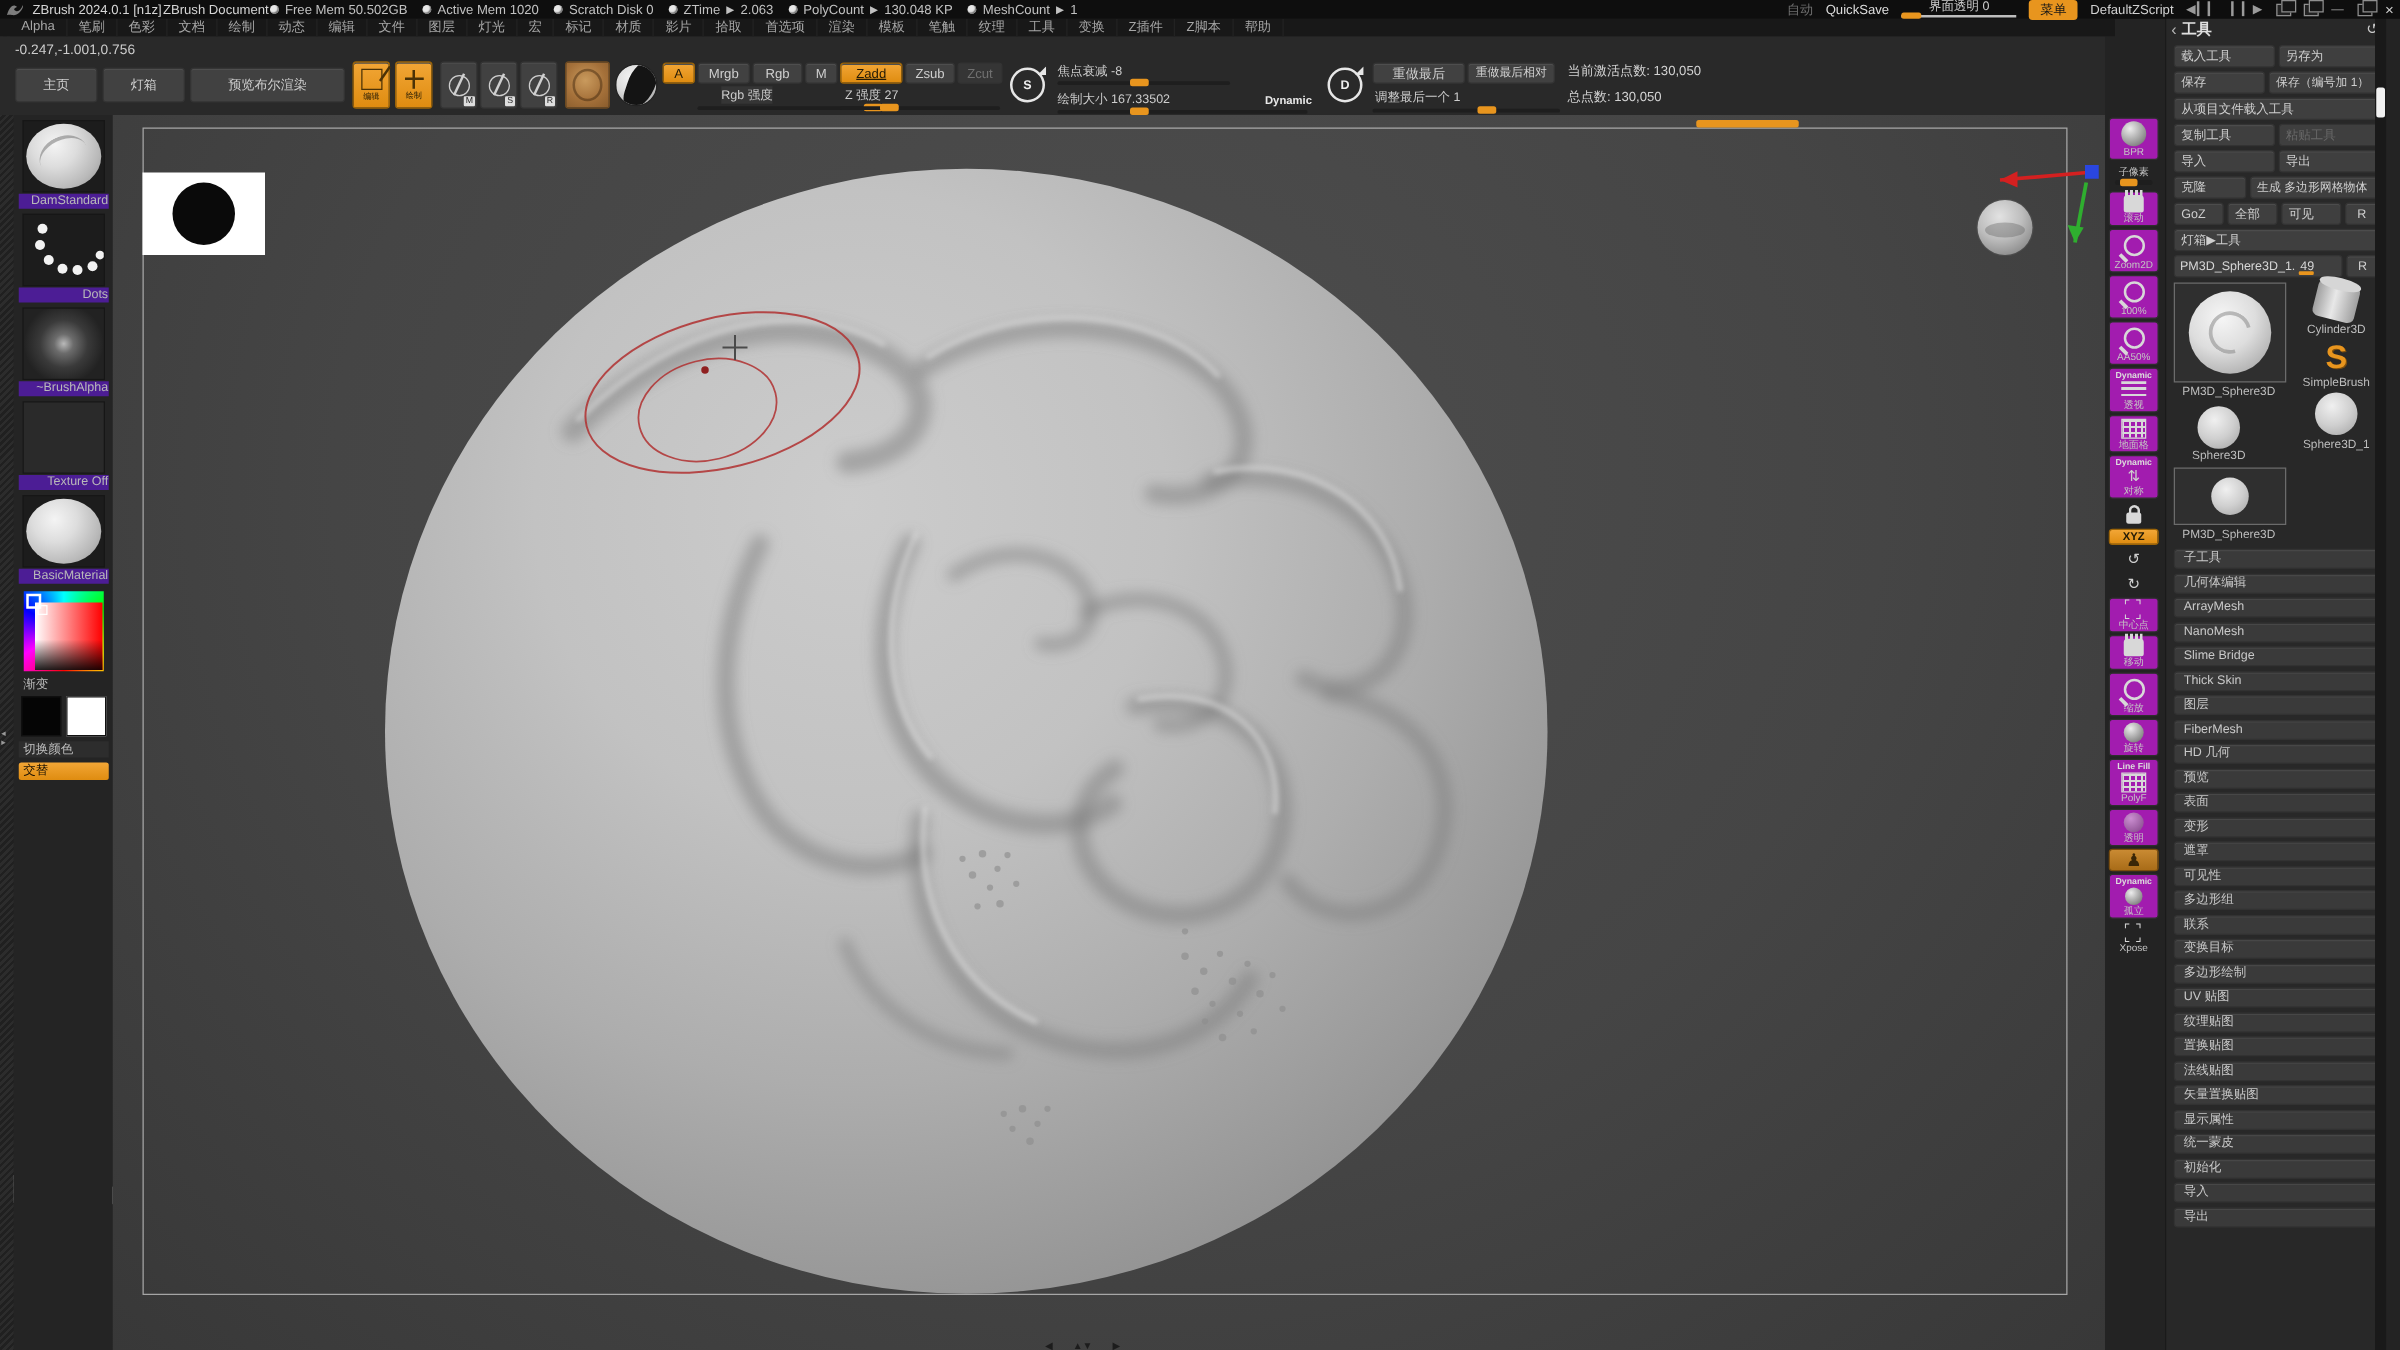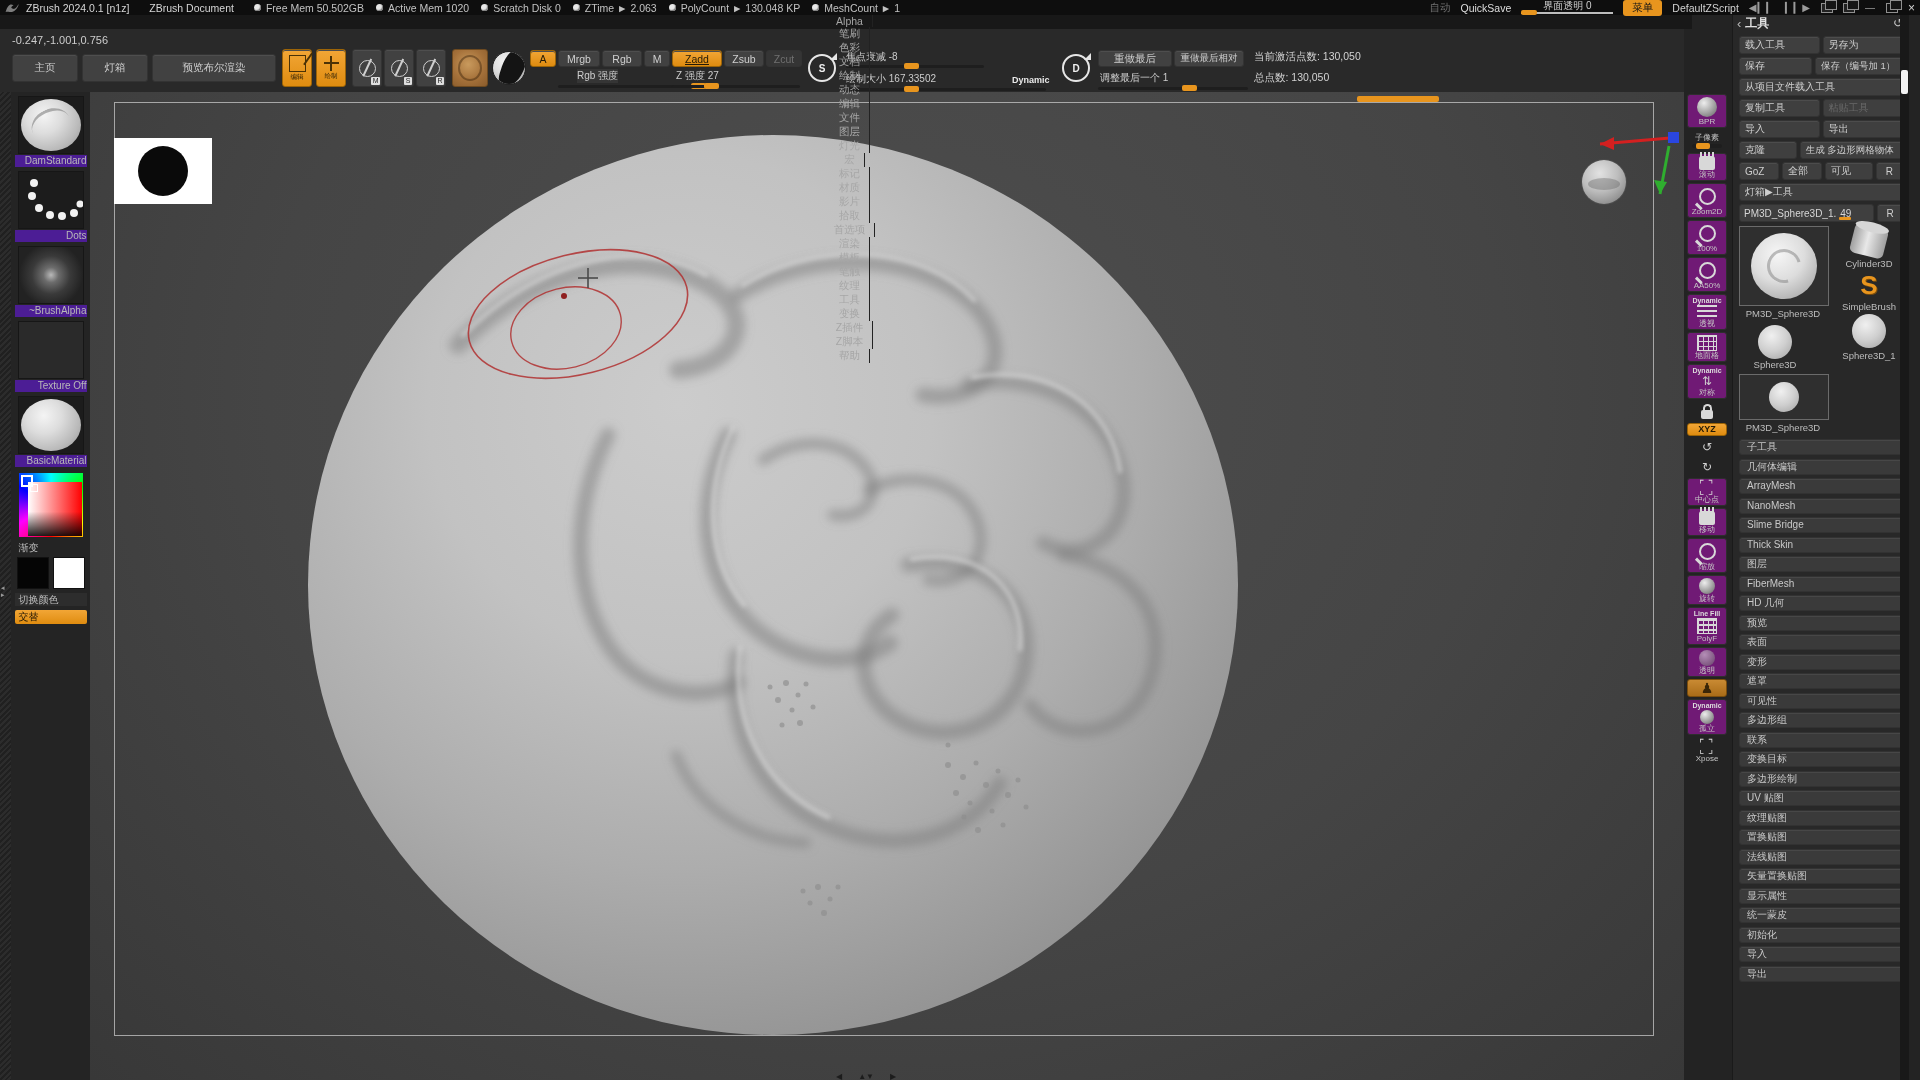--- a/index.html
+++ b/index.html
@@ -1,36 +1,36 @@
 <!DOCTYPE html>
 <html><head>
 <meta charset="utf-8">
 <style>
   html,body{margin:0;padding:0;background:#000;}
   .screen{position:relative;width:1920px;height:1080px;background:#232323;overflow:hidden;
           font-family:"Liberation Sans","DejaVu Sans",sans-serif;color:#c8c8c8;-webkit-font-smoothing:antialiased;}
   
   .titlebar{position:absolute;left:0;top:0;width:1920px;height:15px;background:#0e0e0e;display:flex;align-items:center;font-size:10.5px;color:#b9b9b9;z-index:30;}
   .zlogo{width:16px;height:12px;margin:0 6px 0 4px;}
-  .ttl{color:#d6d6d6;margin-right:20px;white-space:nowrap;}
+  .ttl{color:#d6d6d6;margin-right:1px;white-space:nowrap;}
   .stats{display:flex;align-items:center;}
   .stat{display:flex;align-items:center;margin-right:12px;color:#c2c2c2;white-space:nowrap;}
   .stat::before{content:"";width:7px;height:7px;border-radius:50%;background:#e8e8e8;margin-right:5px;box-shadow:inset -1px -1px 1px #777;}
   .tb-right{position:absolute;right:4px;top:0;height:15px;display:flex;align-items:center;gap:10px;}
   .dim{color:#6e6e6e;}
   .opaslider{display:flex;flex-direction:column;align-items:center;width:92px;}
   .opaslider .lbl{font-size:10px;color:#cfcfcf;line-height:10px;}
   .opaslider .trk{width:92px;height:2px;background:#bdbdbd;position:relative;margin-top:1px;}
   .opaslider .nub{position:absolute;left:0;top:-2px;width:16px;height:5px;background:#e8951e;border-radius:2px;}
   .menu-btn{background:#e8951e;color:#161616;border-radius:3px;padding:1px 9px;font-size:10.5px;}
   .winglyph{color:#9a9a9a;font-size:10px;letter-spacing:1px;}
   .panes{position:relative;width:10px;height:8px;border:1px solid #8f8f8f;background:#222;}
   .panes::after{content:"";position:absolute;left:3px;top:-4px;width:10px;height:8px;border:1px solid #8f8f8f;background:#151515;}
   
-  .menubar{position:absolute;left:0;top:15px;width:1684px;height:14px;background:#181818;display:flex;align-items:center;padding-left:8px;z-index:25;flex-direction:column;}
+  .menubar{position:absolute;left:0;top:15px;width:1684px;height:14px;background:#181818;display:flex;padding-left:8px;z-index:25;}
   .menu-item{font-size:10.5px;color:#a6a6a6;padding:0 9px;border-right:1px solid #222;white-space:nowrap;}
   
   .toolbar{position:absolute;left:0;top:29px;width:1684px;height:63px;background:#292929;z-index:20;}
   .coords{position:absolute;left:12px;top:5px;font-size:11px;color:#cdcdcd;}
   .tbtn{position:absolute;background:#414141;border:1px solid #333;border-radius:3px;color:#cfcfcf;font-size:10.5px;display:flex;align-items:center;justify-content:center;box-shadow:inset 0 1px 0 #4e4e4e;}
   .obtn{background:linear-gradient(#f2a636,#df8c10);color:#231a06;border-color:#9c6407;}
   .dis{color:#707070;box-shadow:none;background:#353535;}
   .icobtn{width:28px;height:36px;flex-direction:column;font-size:6.5px;gap:1px;}
   .badge{position:absolute;right:1px;bottom:1px;font-size:7px;background:#dedede;color:#222;padding:0 1.5px;border-radius:1px;line-height:8px;}
   .gyro{width:15px;height:15px;border:1.5px solid #cfcfcf;border-radius:50%;position:relative;}
@@ -83,21 +83,21 @@
   .camwidget{position:absolute;left:1492px;top:68px;width:44px;height:44px;border-radius:50%;
              background:radial-gradient(circle at 40% 30%,#e2e2e2 0%,#bdbdbd 45%,#8d8d8d 80%,#6f6f6f 100%);box-shadow:0 0 0 1px #55555588;}
   .camwidget::after{content:"";position:absolute;left:6px;top:18px;width:32px;height:12px;background:rgba(90,90,90,.35);border-radius:50%;}
   .watermark{position:absolute;left:8px;top:936px;display:flex;align-items:center;gap:6px;opacity:.8;}
   .wm-ico{width:30px;height:30px;background:#c9c9c9;clip-path:polygon(0 0,100% 0,100% 70%,50% 100%,0 70%);position:relative;}
   .wm-ico::after{content:"";position:absolute;left:7px;top:7px;width:16px;height:12px;background:#454545;}
   .wm-text{font-size:32px;font-weight:bold;color:#c9c9c9;letter-spacing:1px;}
   .scrollglyphs{position:absolute;left:746px;top:980px;display:flex;gap:16px;color:#1c1c1c;font-size:8px;}
   
   .rshelf{position:absolute;left:1686px;top:94px;width:42px;display:flex;flex-direction:column;align-items:center;gap:2px;z-index:20;}
-  .rs-item{width:38px;background:#701a75;border:1px solid #2e2e2e;border-radius:3px;display:flex;flex-direction:column;align-items:center;padding:2px 0 1px;position:relative;}
+  .rs-item{width:38px;background:#a21caf;border:1px solid #2e2e2e;border-radius:3px;display:flex;flex-direction:column;align-items:center;padding:2px 0 1px;position:relative;}
   .rs-item.plain{background:transparent;border-color:transparent;}
   .rs-item.active{background:linear-gradient(#c98a33,#a96c18);border-color:#7a4d0d;}
   .rs-label{font-size:8px;color:#c4c4c4;line-height:9px;white-space:nowrap;}
   .rs-top{font-size:7px;font-weight:bold;color:#dcdcdc;line-height:8px;}
   .rs-slider{width:30px;height:4px;background:#1e1e1e;border-radius:2px;position:relative;margin:2px 0 1px;}
   .rs-slider::after{content:"";position:absolute;left:4px;top:-1px;width:14px;height:6px;background:#e8951e;border-radius:2px;}
   .i-sph{width:20px;height:20px;border-radius:50%;background:radial-gradient(circle at 35% 30%,#ededed,#9a9a9a 60%,#616161);}
   .i-hand{width:16px;height:14px;background:#d8d8d8;border-radius:3px 3px 2px 2px;position:relative;}
   .i-hand::before{content:"";position:absolute;top:-4px;left:1px;width:14px;height:5px;background:repeating-linear-gradient(90deg,#d8d8d8 0 2.5px,transparent 2.5px 4px);}
   .i-mag{width:13px;height:13px;border:2.5px solid #d8d8d8;border-radius:50%;position:relative;margin:2px;}

